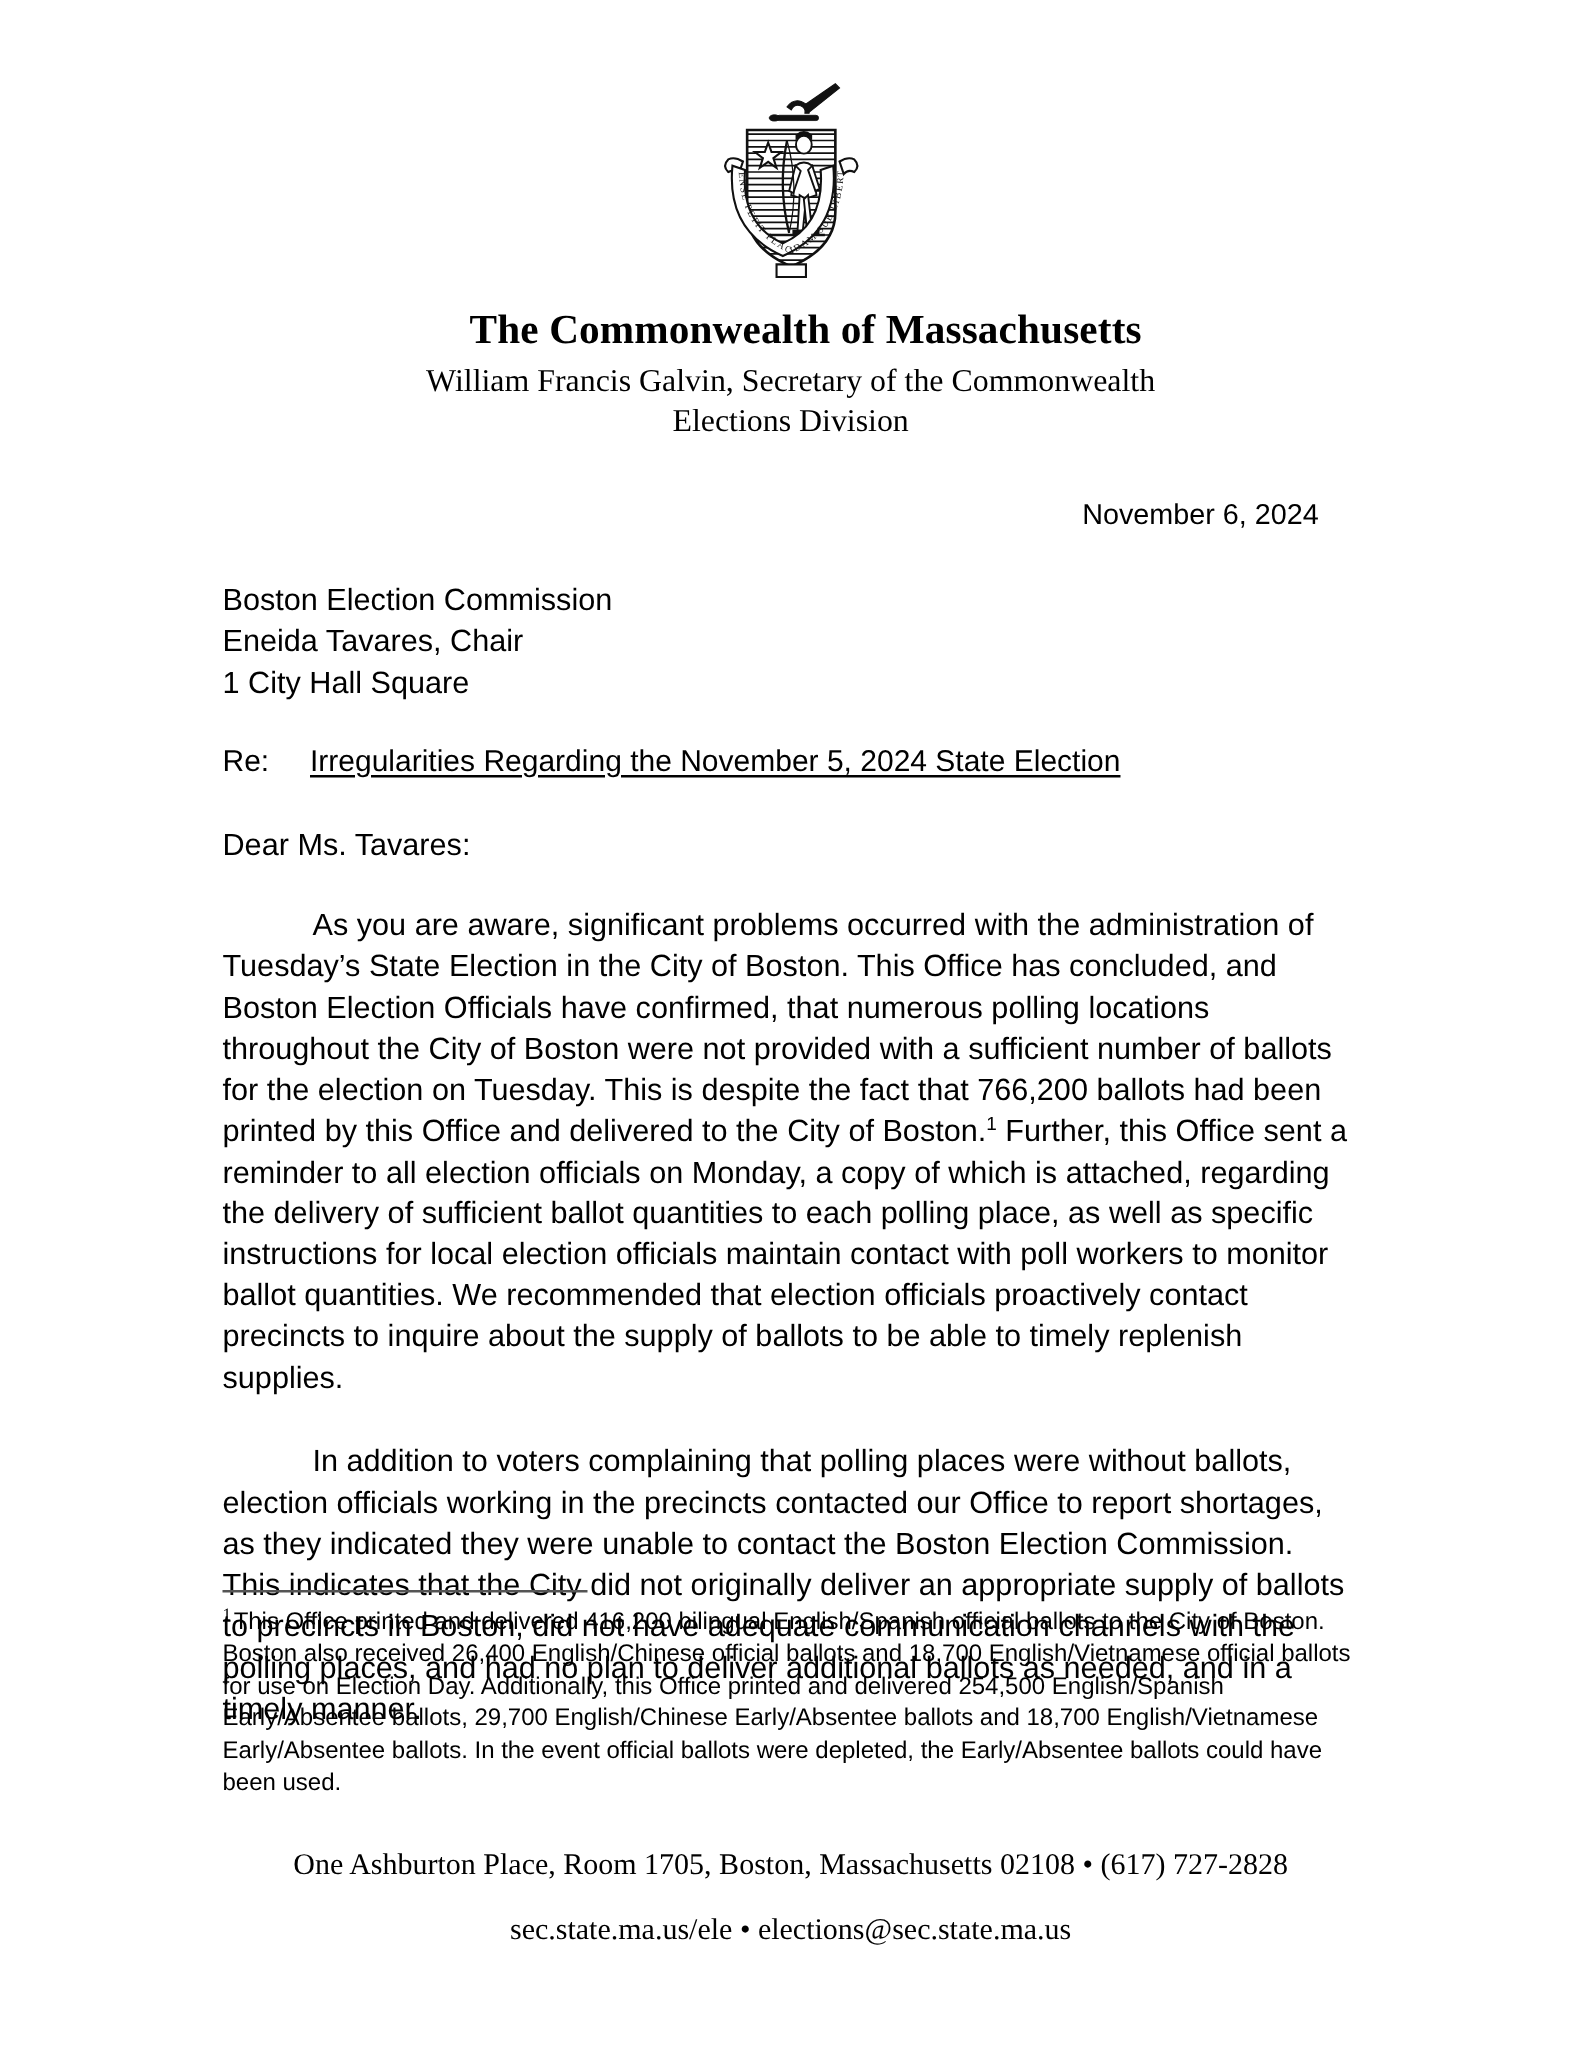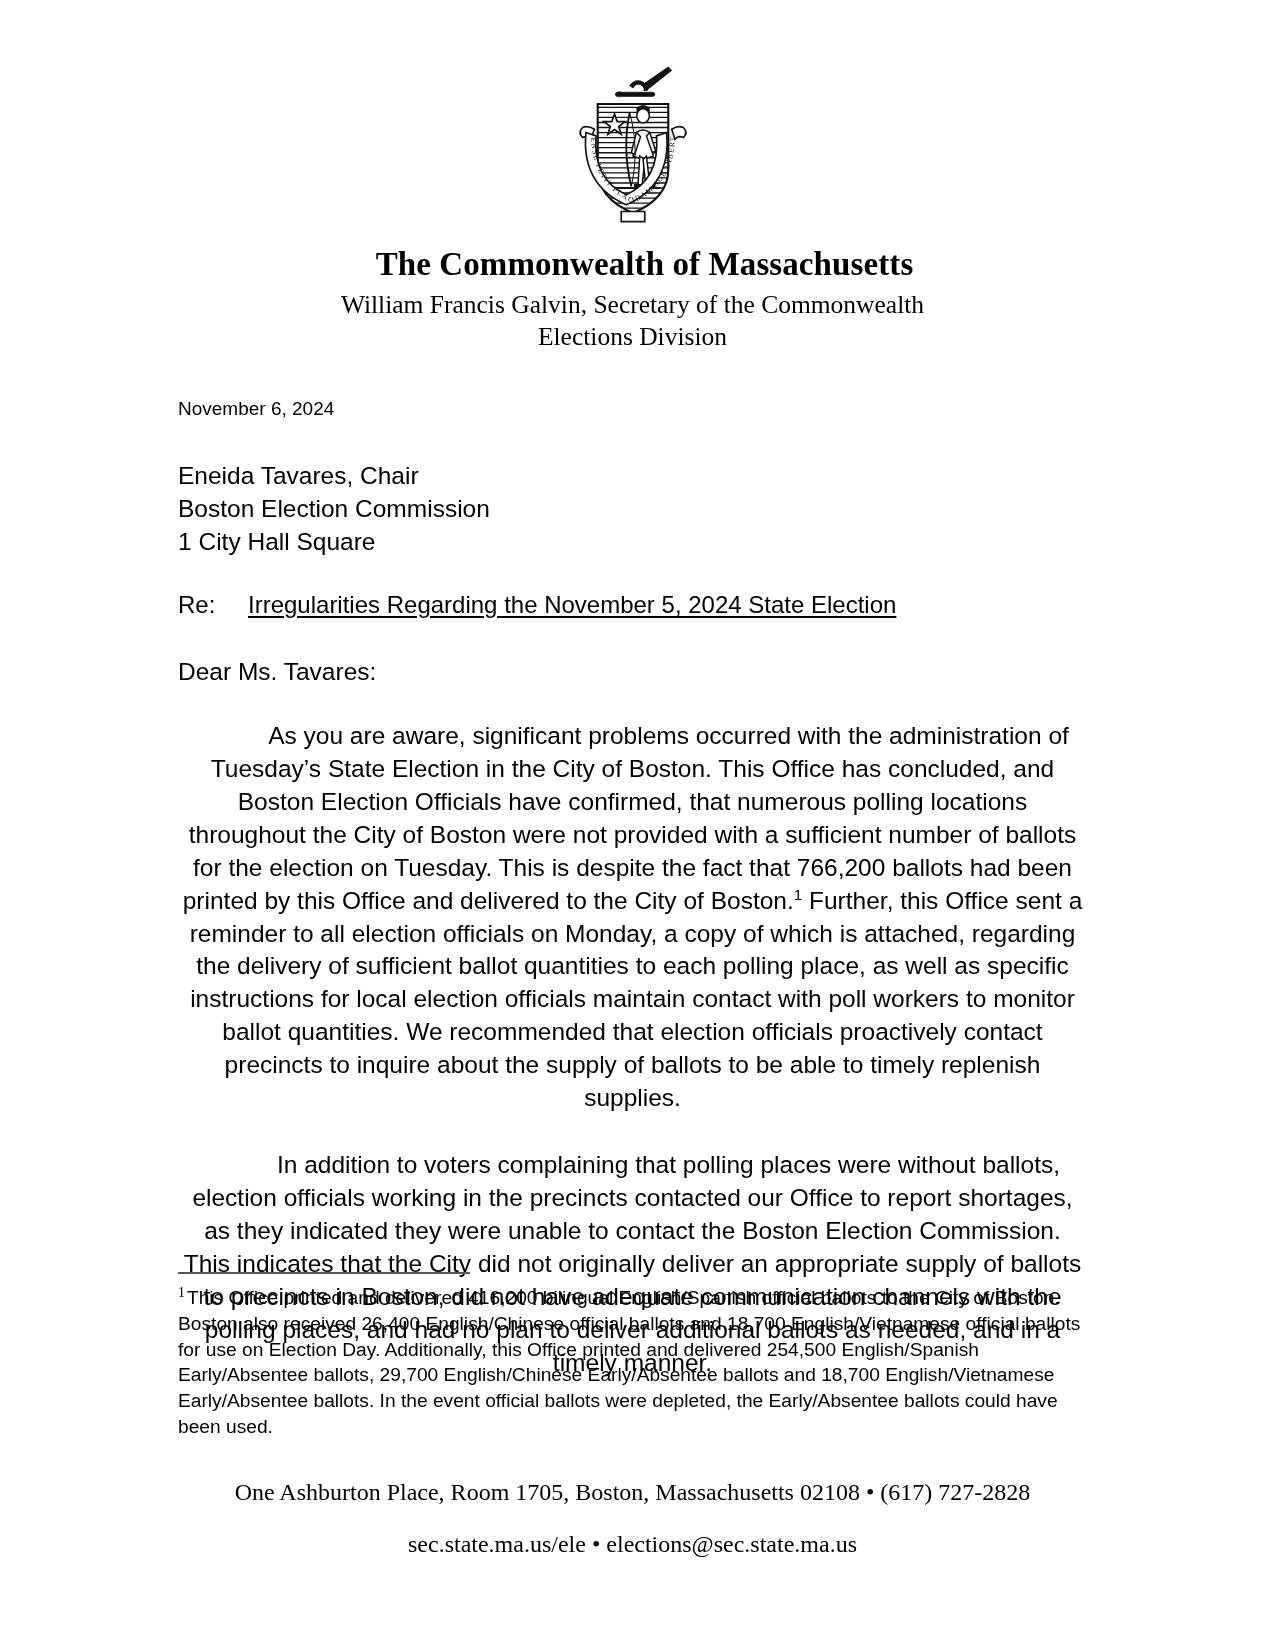--- a/index.html
+++ b/index.html
@@ -54,22 +54,22 @@
     line-height: 1.18;
   }
 
   
   .body-area {
     margin-left: 178px;
     margin-right: 178px;
     position: relative;
   }
   .date-line {
-    text-align: left;
-    font-size: 19px;
+    text-align: right;
+    font-size: 23px;
     margin-top: 46px;
     margin-right: 32px;
   }
   .recipient {
     margin-top: 40px;
     font-size: 24.5px;
     line-height: 1.345;
   }
   .recipient div { white-space: pre; }
 
@@ -90,21 +90,21 @@
   .salutation {
     margin-top: 39px;
     font-size: 24.5px;
   }
 
   .para {
     font-size: 24.5px;
     line-height: 1.345;
     text-indent: 72px;
     margin-top: 34px;
-    text-align: center;
+    text-align: left;
   }
   .para sup {
     font-size: 0.62em;
     vertical-align: super;
     line-height: 0;
   }
 
   
   .footnote-block {
     position: absolute;
@@ -225,22 +225,22 @@
     <div class="org-title">The Commonwealth of Massachusetts</div>
     <div class="org-sub1">William Francis Galvin, Secretary of the Commonwealth</div>
     <div class="org-sub2">Elections Division</div>
   </div>
 
   <div class="body-area">
 
     <div class="date-line">November 6, 2024</div>
 
     <div class="recipient">
+      <div>Boston Election Commission</div>
       <div>Eneida Tavares, Chair</div>
-      <div>Boston Election Commission</div>
       <div>1 City Hall Square</div>
     </div>
 
     <div class="re-line">
       <span class="re-label">Re:</span>
       <span class="re-subject">Irregularities Regarding the November 5, 2024 State Election</span>
     </div>
 
     <div class="salutation">Dear Ms. Tavares:</div>
 

